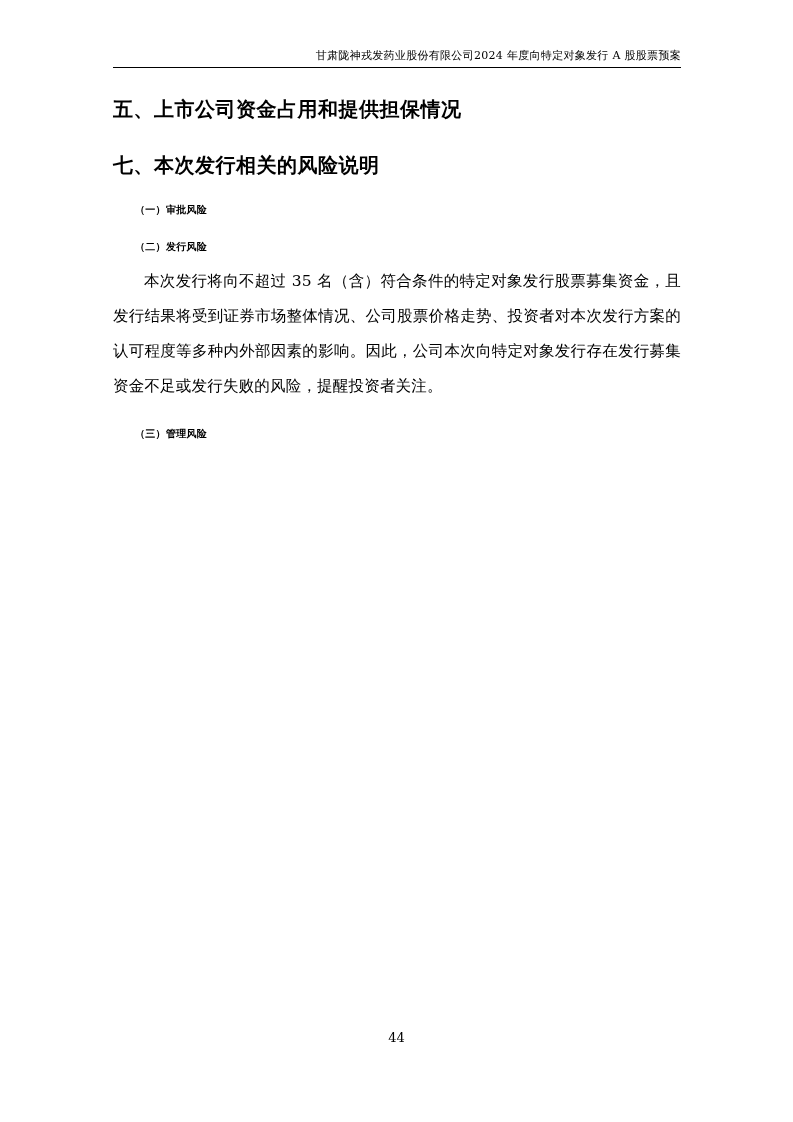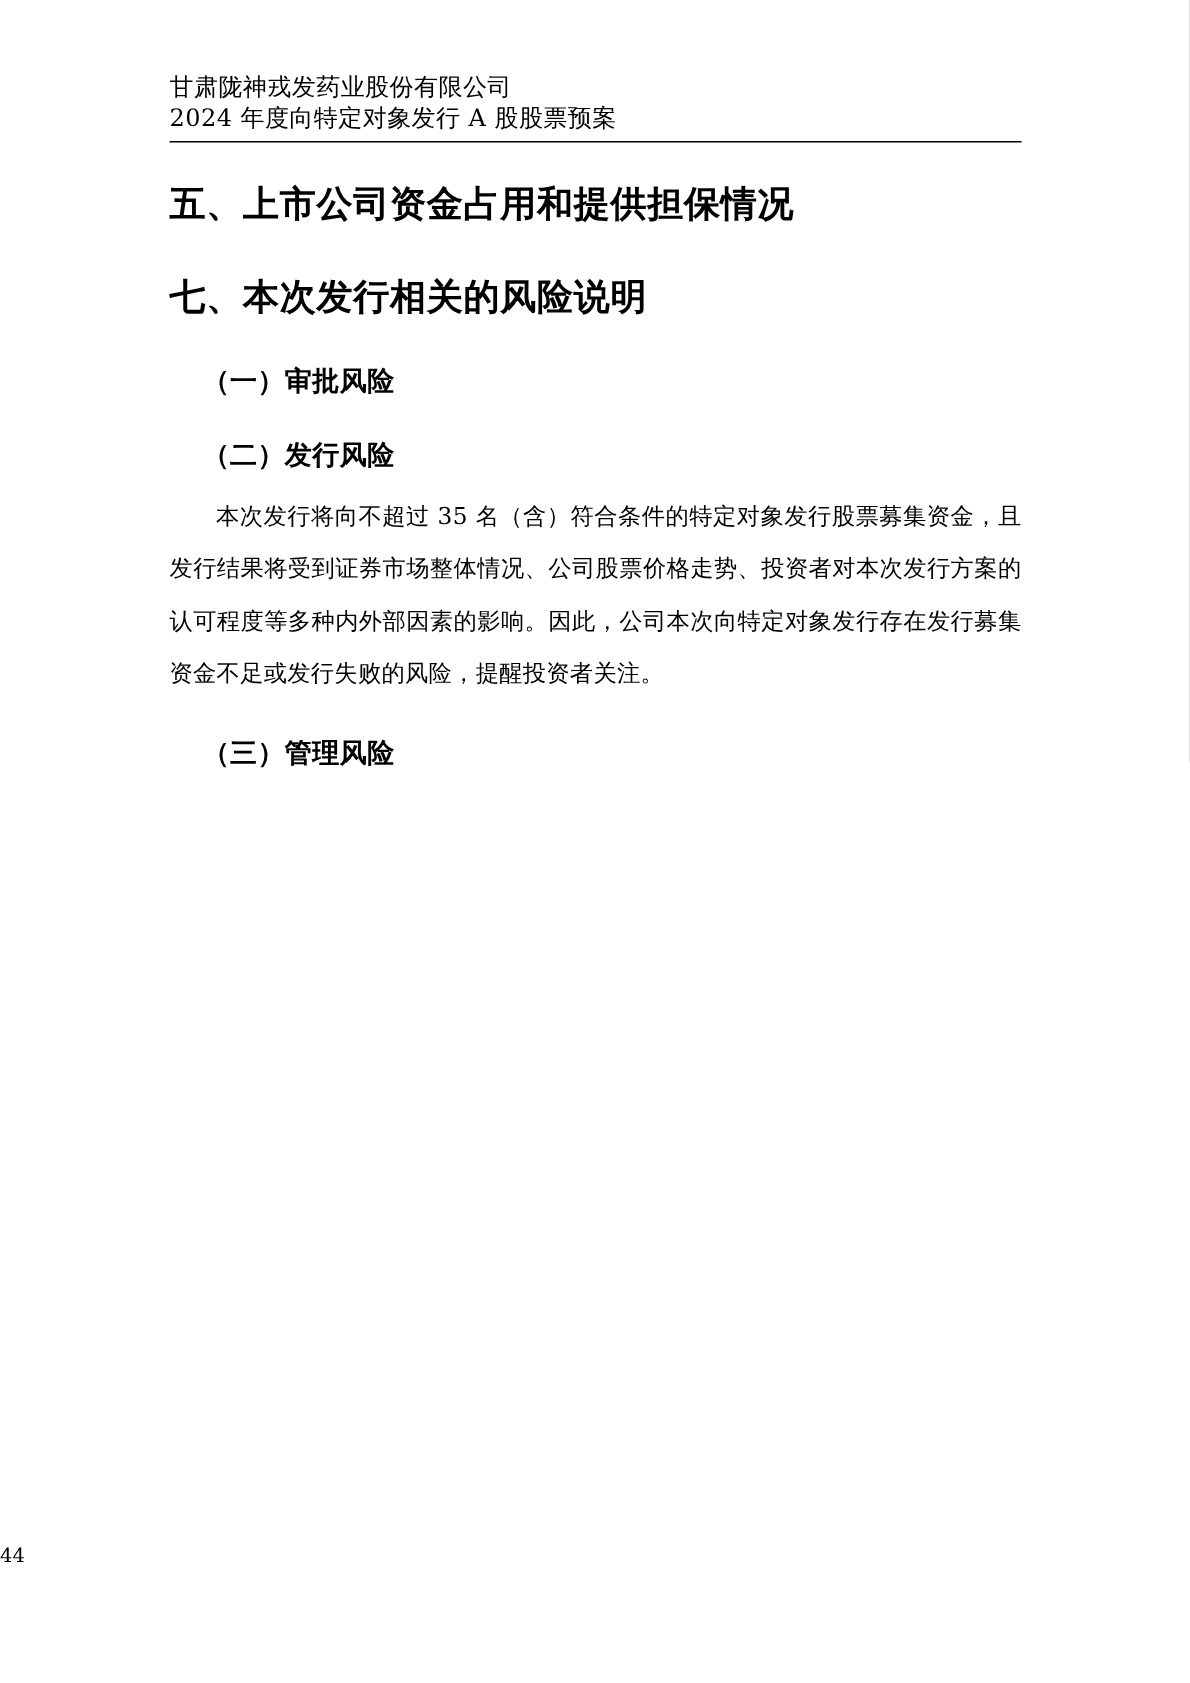--- a/index.html
+++ b/index.html
@@ -20,67 +20,66 @@
     overflow: hidden;
   }
   .content {
     position: absolute;
     left: 113px;
     top: 48px;
     width: 568px;
   }
   .header {
     display: flex;
-    justify-content: center;
+    justify-content: flex-end;
     align-items: baseline;
-    font-size: 16px;
+    font-size: 11px;
     color: #000;
     letter-spacing: 0.3px;
     padding-bottom: 4px;
     border-bottom: 1px solid #000;
-    flex-direction: column;
   }
   .header-left {
     white-space: nowrap;
   }
   .header-right {
     white-space: nowrap;
   }
   .h1 {
-    font-family: Liberation Mono, monospace;
+    font-family: Liberation Sans, sans-serif;
     font-weight: bold;
-    font-size: 24px;
+    font-size: 20px;
     letter-spacing: 0.5px;
     margin: 26px 0 12px 0;
     line-height: 1.5;
   }
   .h2 {
     font-family: "DejaVu Sans", "Liberation Sans", sans-serif;
     font-weight: bold;
-    font-size: 18px;
+    font-size: 10px;
     letter-spacing: 0.3px;
     margin: 22px 0 10px 0;
     padding-left: 22px;
     line-height: 1.5;
   }
   p.body {
     font-size: 15.5px;
     line-height: 35px;
     margin: 0 0 2px 0;
     text-align: justify;
     text-justify: inter-ideograph;
     text-indent: 2em;
     letter-spacing: 0.2px;
   }
   .page-number {
     position: absolute;
     left: 0;
     right: 0;
     top: 1030px;
-    text-align: left;
+    text-align: center;
     font-size: 13px;
     font-family: "DejaVu Serif", "Liberation Serif", serif;
   }
 </style>
 </head>
 <body>
 
 <div class="page">
   <div class="content">
 

